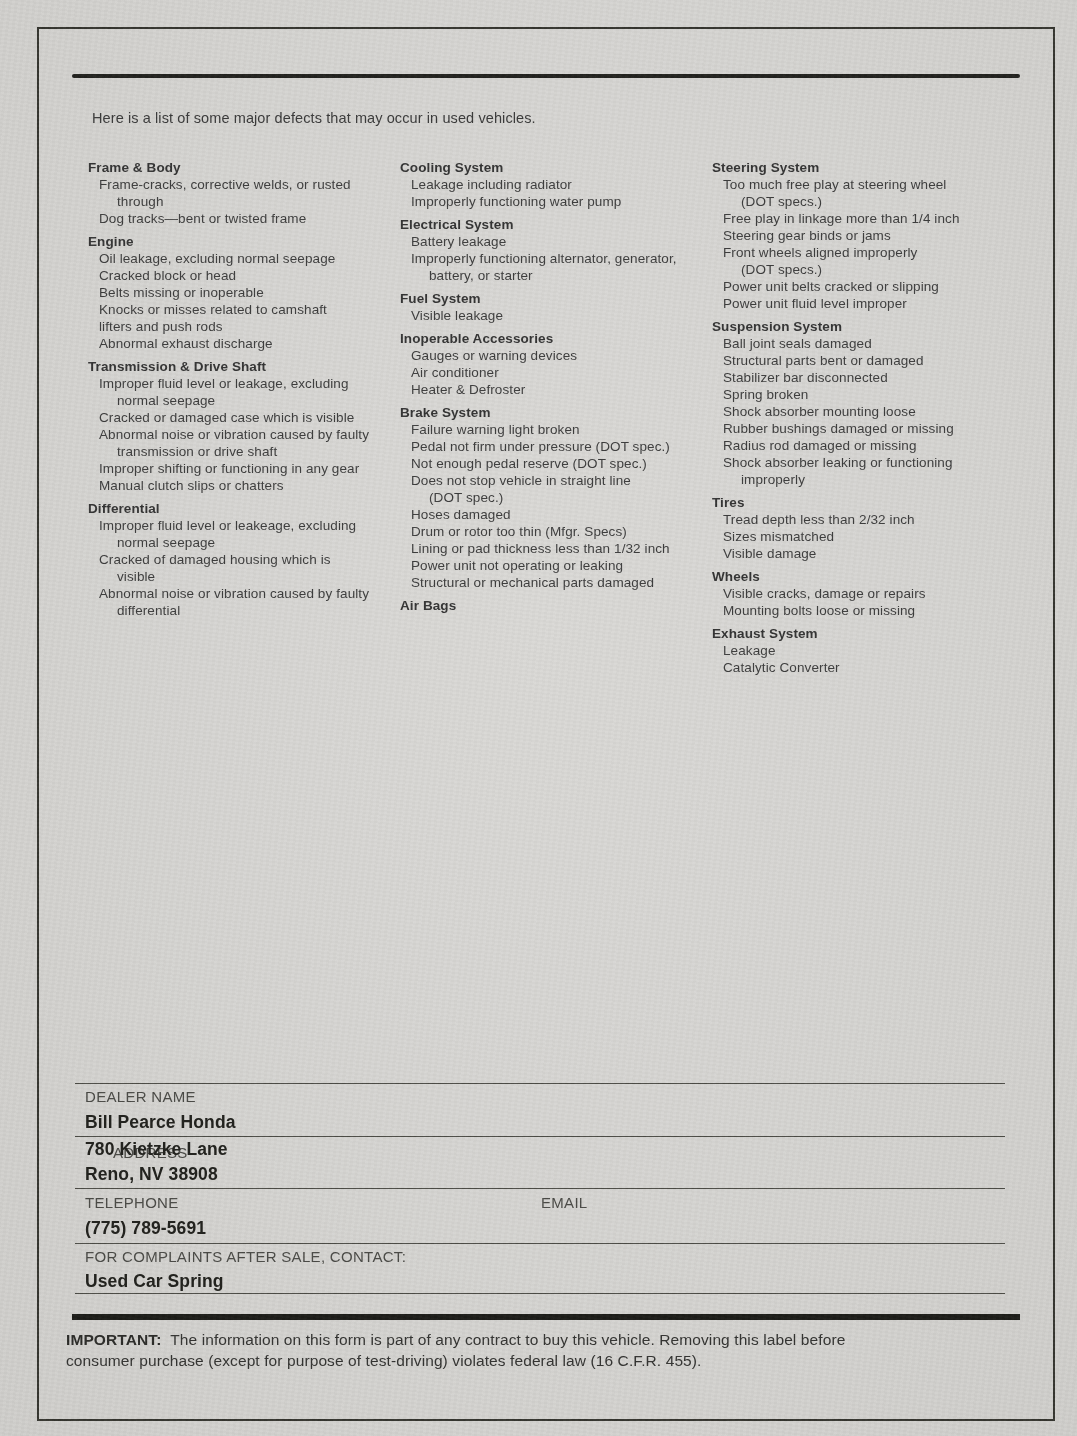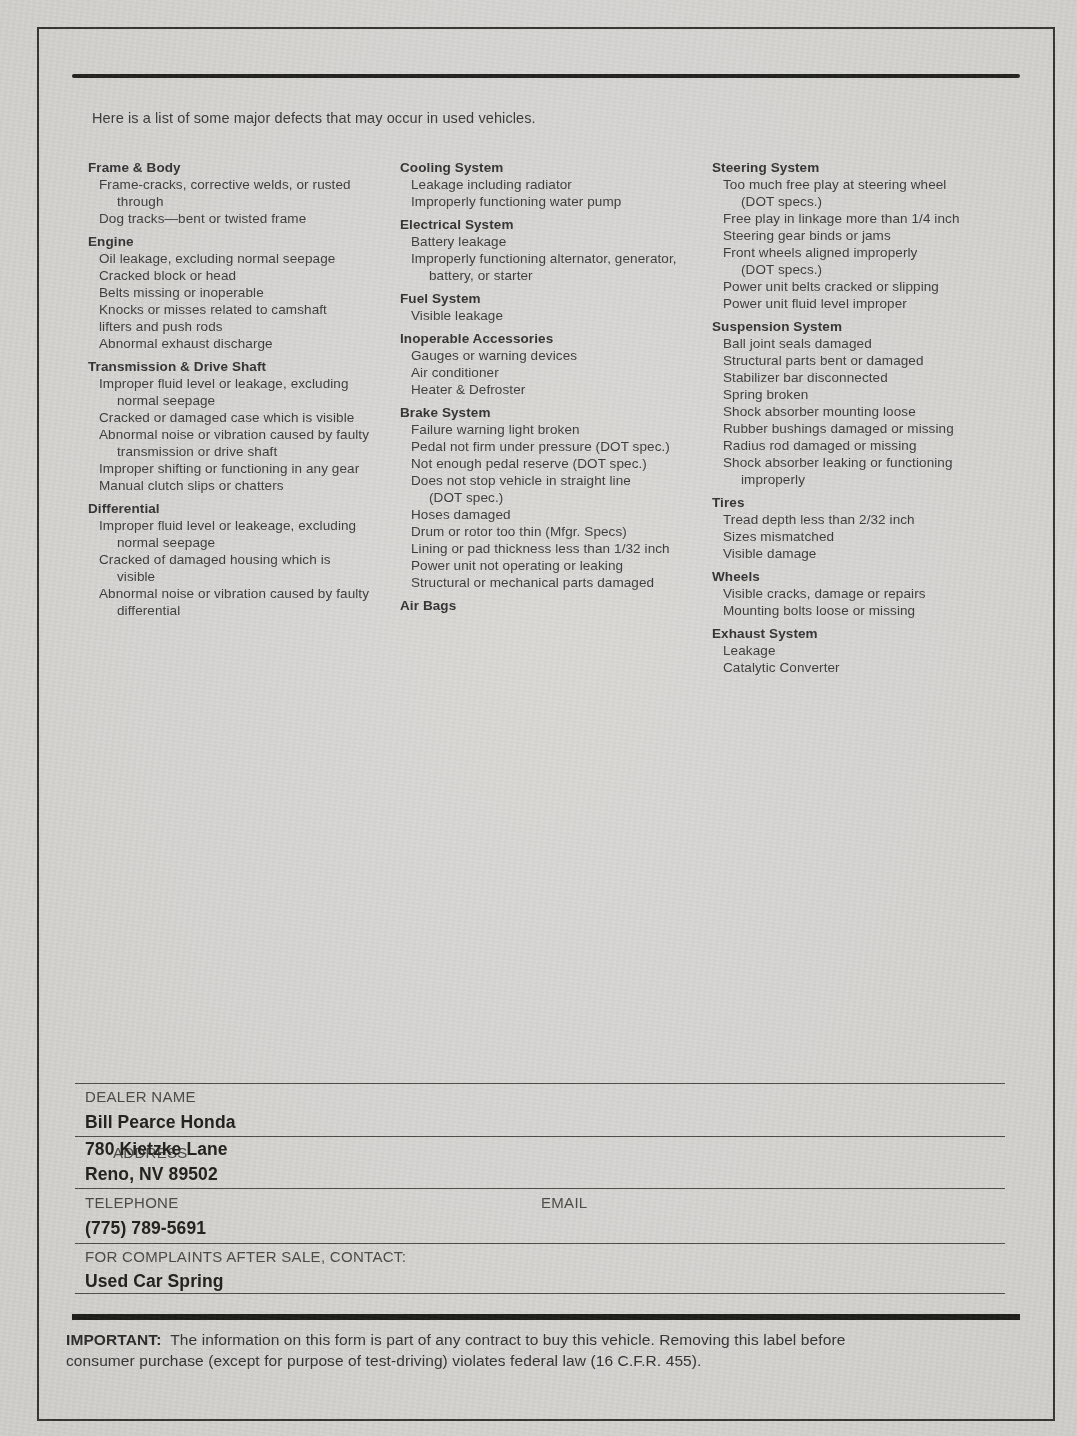--- a/index.html
+++ b/index.html
@@ -202,21 +202,21 @@
   </div>
 
   <div class="dealer">
     <div class="drow drow-1">
       <span class="flabel" style="left:10px; top:4px;">DEALER NAME</span>
       <span class="fvalue" style="left:10px; top:28px;">Bill Pearce Honda</span>
     </div>
     <div class="drow drow-2">
       <span class="flabel" style="left:0; top:7px; z-index:1;margin-left:38px;">ADDRESS</span>
       <span class="fvalue" style="left:10px; top:2px;">780 Kietzke Lane</span>
-      <span class="fvalue" style="left:10px; top:27px;">Reno, NV 89502</span>
+      <span class="fvalue" style="left:10px; top:27px;">Reno, NV 38908</span>
     </div>
     <div class="drow drow-3">
       <span class="flabel" style="left:10px; top:5px;">TELEPHONE</span>
       <span class="flabel" style="left:466px; top:5px;">EMAIL</span>
       <span class="fvalue" style="left:10px; top:29px;">(775) 789-5691</span>
       <span class="fvalue" style="left:466px; top:29px;"></span>
     </div>
     <div class="drow drow-4">
       <span class="flabel" style="left:10px; top:4px;">FOR COMPLAINTS AFTER SALE, CONTACT:</span>
       <span class="fvalue" style="left:10px; top:27px;">Used Car Spring</span>

